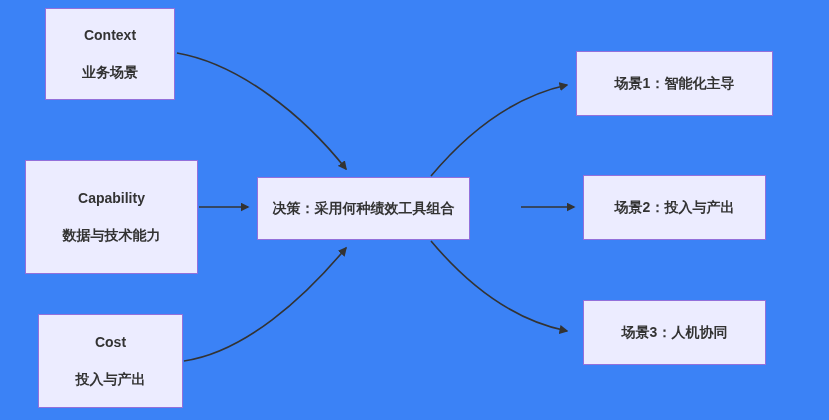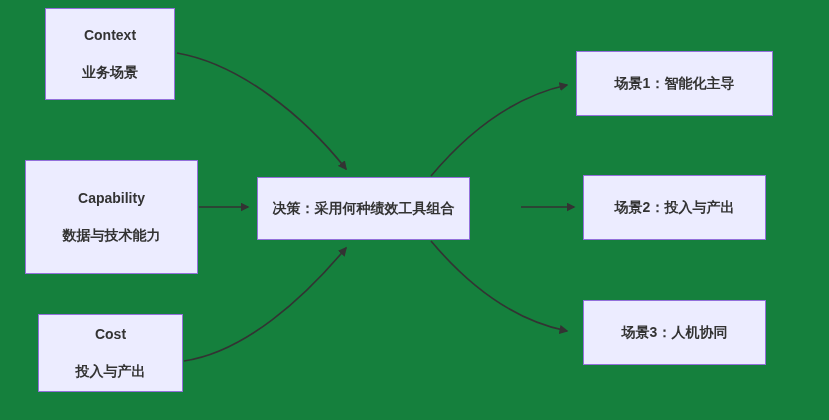--- a/index.html
+++ b/index.html
@@ -5,21 +5,21 @@
   html, body {
     margin: 0;
     padding: 0;
     background: #ffffff;
     font-family: "Liberation Sans", sans-serif;
   }
   .canvas {
     position: relative;
     width: 829px;
     height: 420px;
-    background: #15803d;
+    background: #3b82f6;
     overflow: hidden;
   }
   .edges {
     position: absolute;
     left: 0;
     top: 0;
     width: 829px;
     height: 420px;
   }
   .edge {
@@ -40,21 +40,21 @@
     text-align: center;
     font-size: 14px;
     font-weight: 700;
     line-height: 1.1;
   }
   .node .line + .line {
     margin-top: 22px;
   }
   .node-context    { left: 45px;  top: 8px;   width: 130px; height: 92px; }
   .node-capability { left: 25px;  top: 160px; width: 173px; height: 114px; }
-  .node-cost       { left: 38px;  top: 314px; width: 145px; height: 78px; }
+  .node-cost       { left: 38px;  top: 314px; width: 145px; height: 94px; }
   .node-decision   { left: 257px; top: 177px; width: 213px; height: 63px; }
   .node-scene1     { left: 576px; top: 51px;  width: 197px; height: 65px; }
   .node-scene2     { left: 583px; top: 175px; width: 183px; height: 65px; }
   .node-scene3     { left: 583px; top: 300px; width: 183px; height: 65px; }
 </style>
 </head>
 <body>
 
 <div class="canvas">
 

